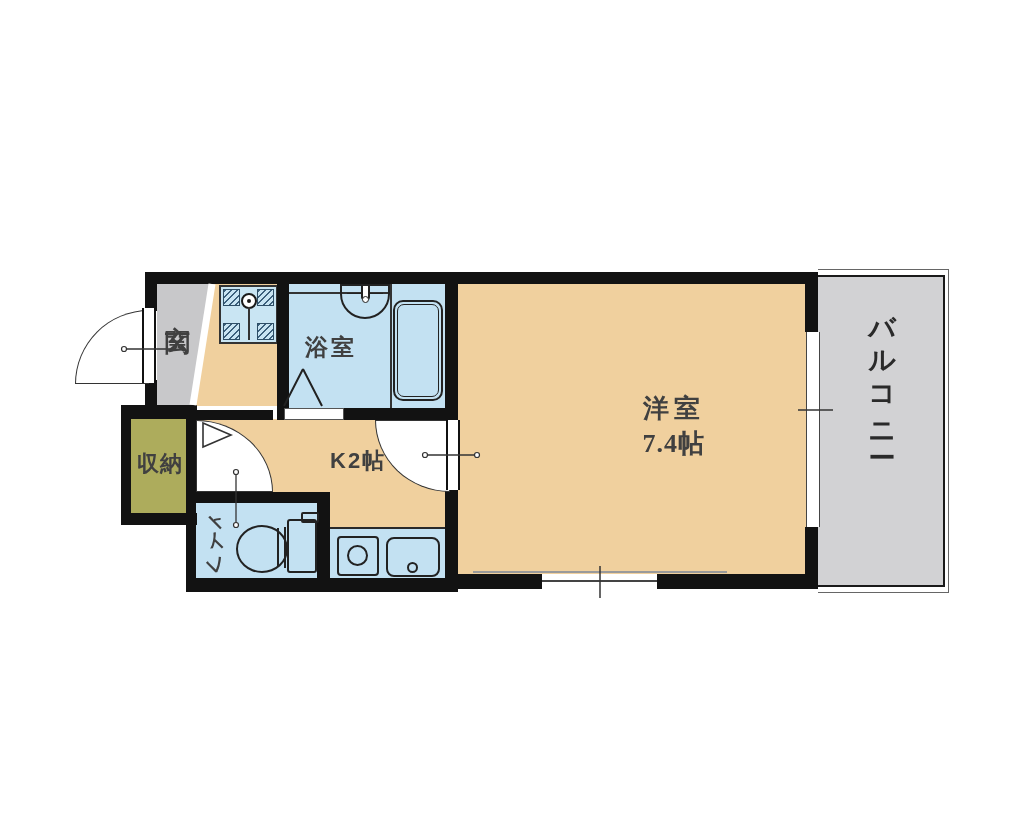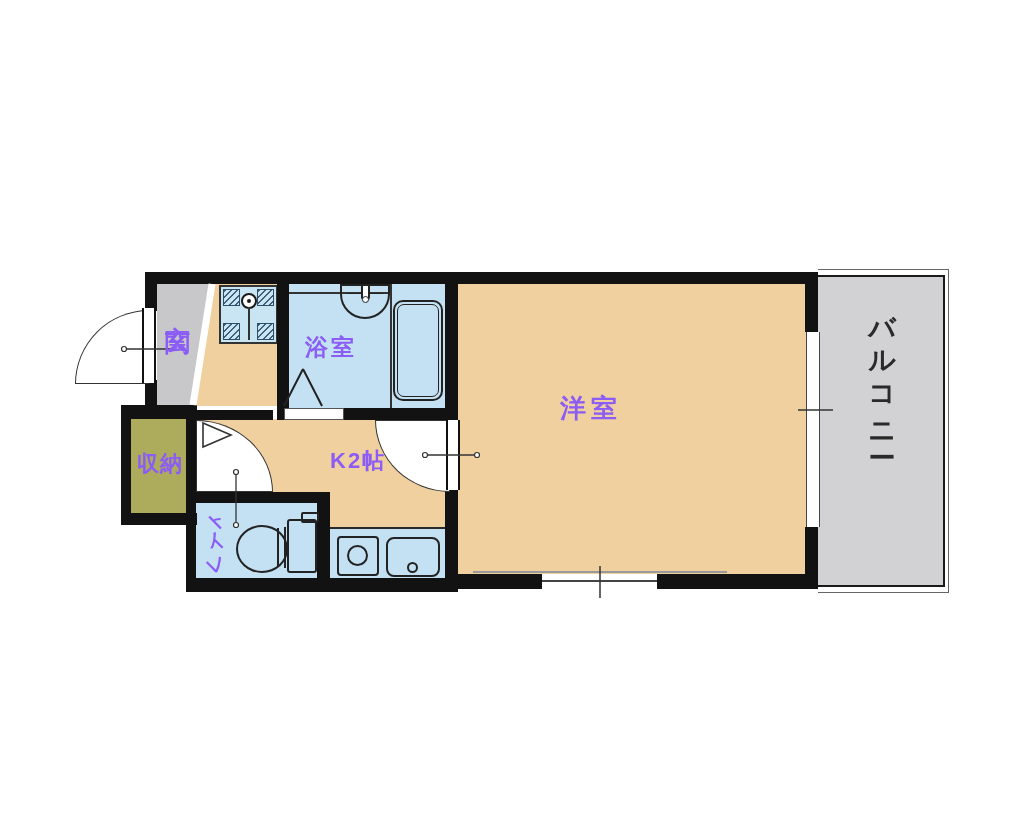--- a/index.html
+++ b/index.html
@@ -1,21 +1,21 @@
 <!DOCTYPE html>
 <html><head>
 <meta charset="utf-8">
 <style>
   html,body{margin:0;padding:0;background:#fff;}
   #canvas{position:relative;width:1024px;height:817px;background:#ffffff;overflow:hidden;
           font-family:"Liberation Sans","DejaVu Sans",sans-serif;color:#1c1c1c;}
   .abs{position:absolute;}
   .wall{position:absolute;background:#121212;}
   .floor{position:absolute;}
-  .label{position:absolute;font-weight:600;color:#8b5cf6;white-space:nowrap;}
+  .label{position:absolute;font-weight:600;color:#404040;white-space:nowrap;}
   .vtext{writing-mode:vertical-rl;text-orientation:upright;}
   .disc{position:absolute;background:#ffffff;border:1.6px solid #333;}
   .leaf{position:absolute;background:#ffffff;border-left:2.2px solid #111;border-right:2.2px solid #111;}
   .fixture{position:absolute;border:2px solid #222;background:transparent;}
   .hatch{position:absolute;width:15px;height:15px;border:1px solid #2e4e66;
          background:repeating-linear-gradient(135deg,#3c607c 0 1.5px,transparent 1.5px 4.5px);}
   svg{position:absolute;left:0;top:0;pointer-events:none;}
 </style>
 </head>
 <body>
@@ -133,22 +133,23 @@
     <line x1="798" y1="410" x2="833" y2="410" stroke="#333" stroke-width="1.5"></line>
     <line x1="600" y1="566" x2="600" y2="598" stroke="#333" stroke-width="1.5"></line>
   </svg>
 
   <div class="label vtext" style="left:162px;top:306px;font-size:25px;letter-spacing:4px;">玄関</div>
 
   <div class="label" style="left:305px;top:332px;font-size:23px;letter-spacing:3px;">浴室</div>
 
   <div class="label" style="left:300px;top:446px;font-size:22px;letter-spacing:2px;margin-left:30px;">K2帖</div>
 
-  <div class="label" style="left:560px;top:391px;width:145px;text-align:left;font-family:Liberation Serif, serif;">
+  <div class="label" style="left:560px;top:391px;width:145px;text-align:right;font-family:Liberation Serif, serif;">
     <div style="font-size:26px;letter-spacing:5px;">洋室</div>
+    <div style="font-size:26px;letter-spacing:1px;">7.4帖</div>
   </div>
 
   <div class="label vtext" style="left:864px;top:296px;font-size:27px;letter-spacing:6px;color:#2a2a2a;">バルコニー</div>
 
   <div class="label" style="left:137px;top:449px;font-size:22px;letter-spacing:1px;">収納</div>
 
   <div class="label" style="left:206px;top:510px;">
     <span style="display:block;font-size:19px;line-height:21px;transform:rotate(-45deg);">ト</span>
     <span style="display:block;font-size:19px;line-height:21px;transform:rotate(-45deg);">イ</span>
     <span style="display:block;font-size:19px;line-height:21px;transform:rotate(-45deg);">レ</span>

